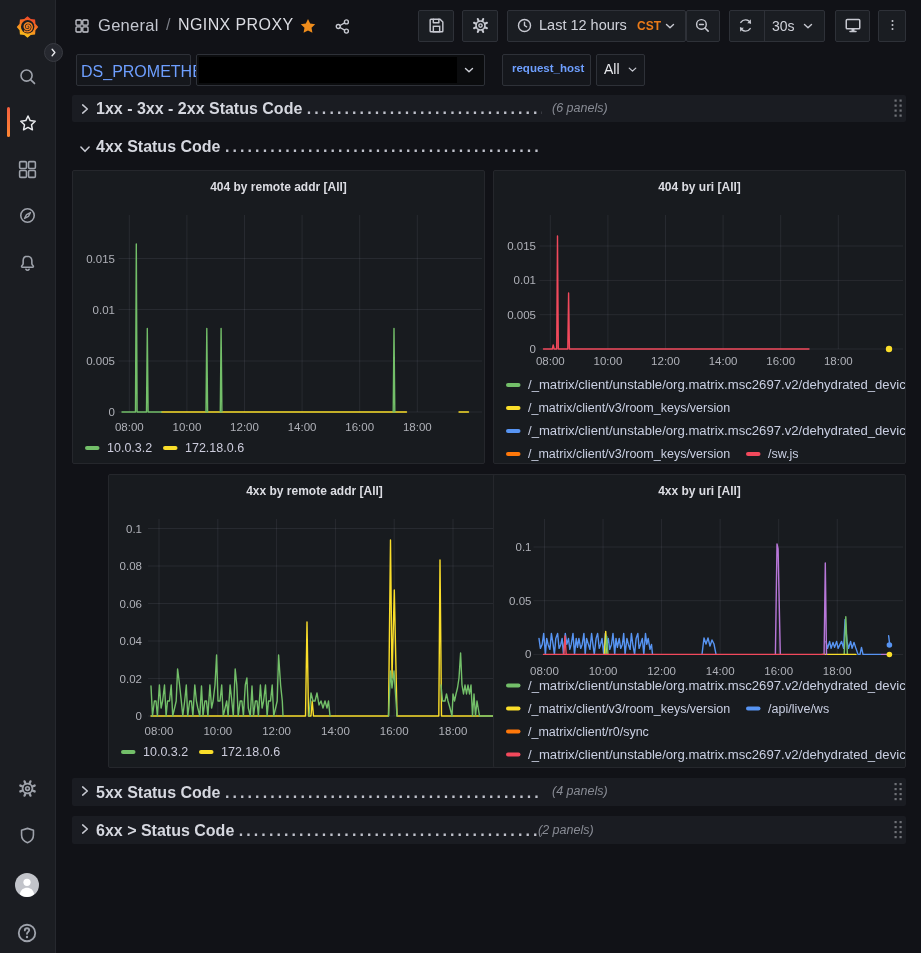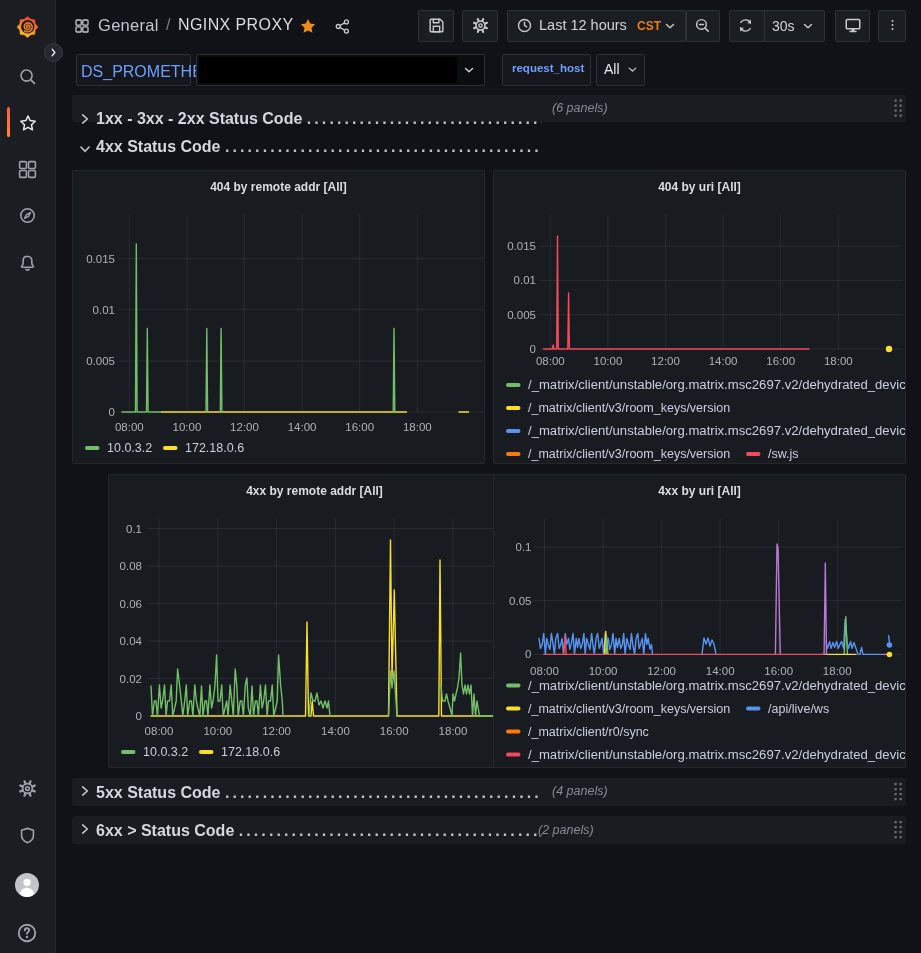--- a/index.html
+++ b/index.html
@@ -174,21 +174,21 @@
     </svg>
 <div class="vbox" style="left:502px;width:89px"></div>
 <div class="abs" style="left:512px;top:62px;font-size:11.5px;font-weight:bold;color:#6E9FFF">request_host</div>
 <div class="vbox" style="left:596px;width:49px"></div>
 <div class="abs" style="left:604px;top:61px;font-size:14px;color:#E8E9ED">All</div>
 <svg style="position:absolute;left:626px;top:63px" width="13" height="13" viewBox="0 0 24 24" fill="none">
       <path d="M6 9.5 L12 15 L18 9.5" stroke="#C7C9D1" stroke-width="2.4" stroke-linecap="round" stroke-linejoin="round" fill="none"></path>
     </svg>
 
 <div class="rowhdr" style="top:95px;height:27px;background:#1A1C22;border-radius:2px">
-  <div class="abs" style="left:6px;top:15px;display:flex;align-items:center;width:464px">
+  <div class="abs" style="left:6px;top:5px;display:flex;align-items:center;width:464px">
     <svg width="14" height="14" viewBox="0 0 24 24" style="margin-right:4px">
           <path d="M8 5 L16 12 L8 19" stroke="#C9CBD3" stroke-width="2.6" stroke-linecap="round" stroke-linejoin="round" fill="none"></path>
         </svg>
     <span style="white-space:nowrap">1xx - 3xx - 2xx Status Code&nbsp;</span>
     <span class="dots" style="flex:1">........................................................................................................................</span>
   </div>
   <span class="npanels abs" style="left:480px;top:6px">(6 panels)</span>
 </div>
 
 <div class="rowhdr" style="top:133px;height:27px">

